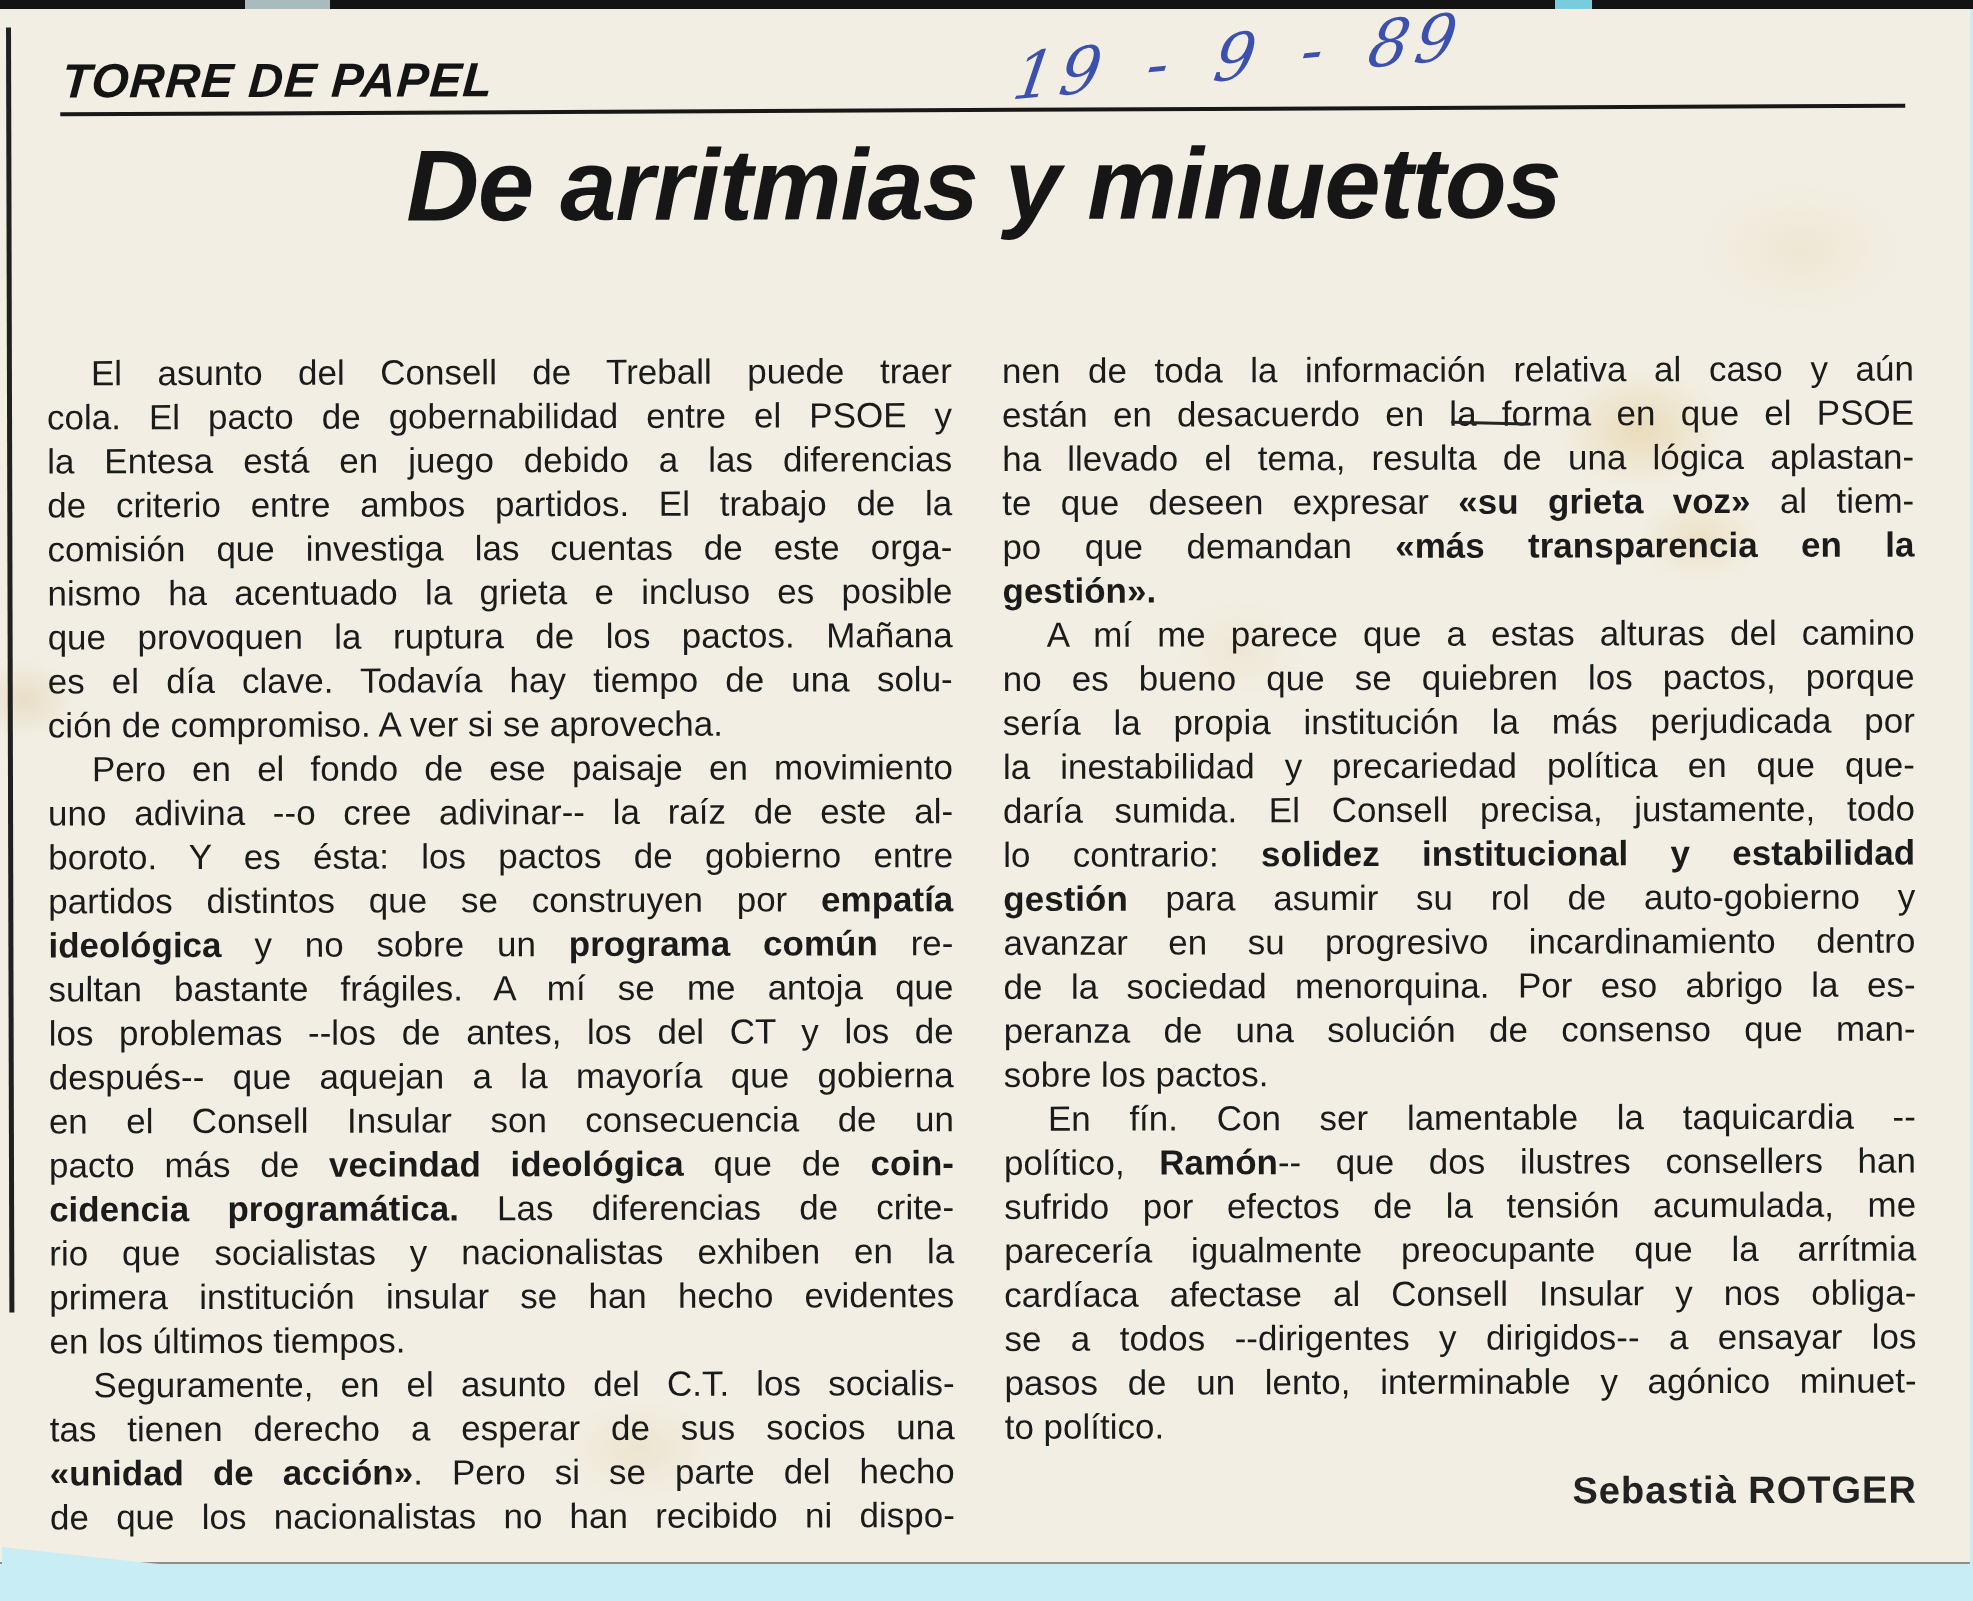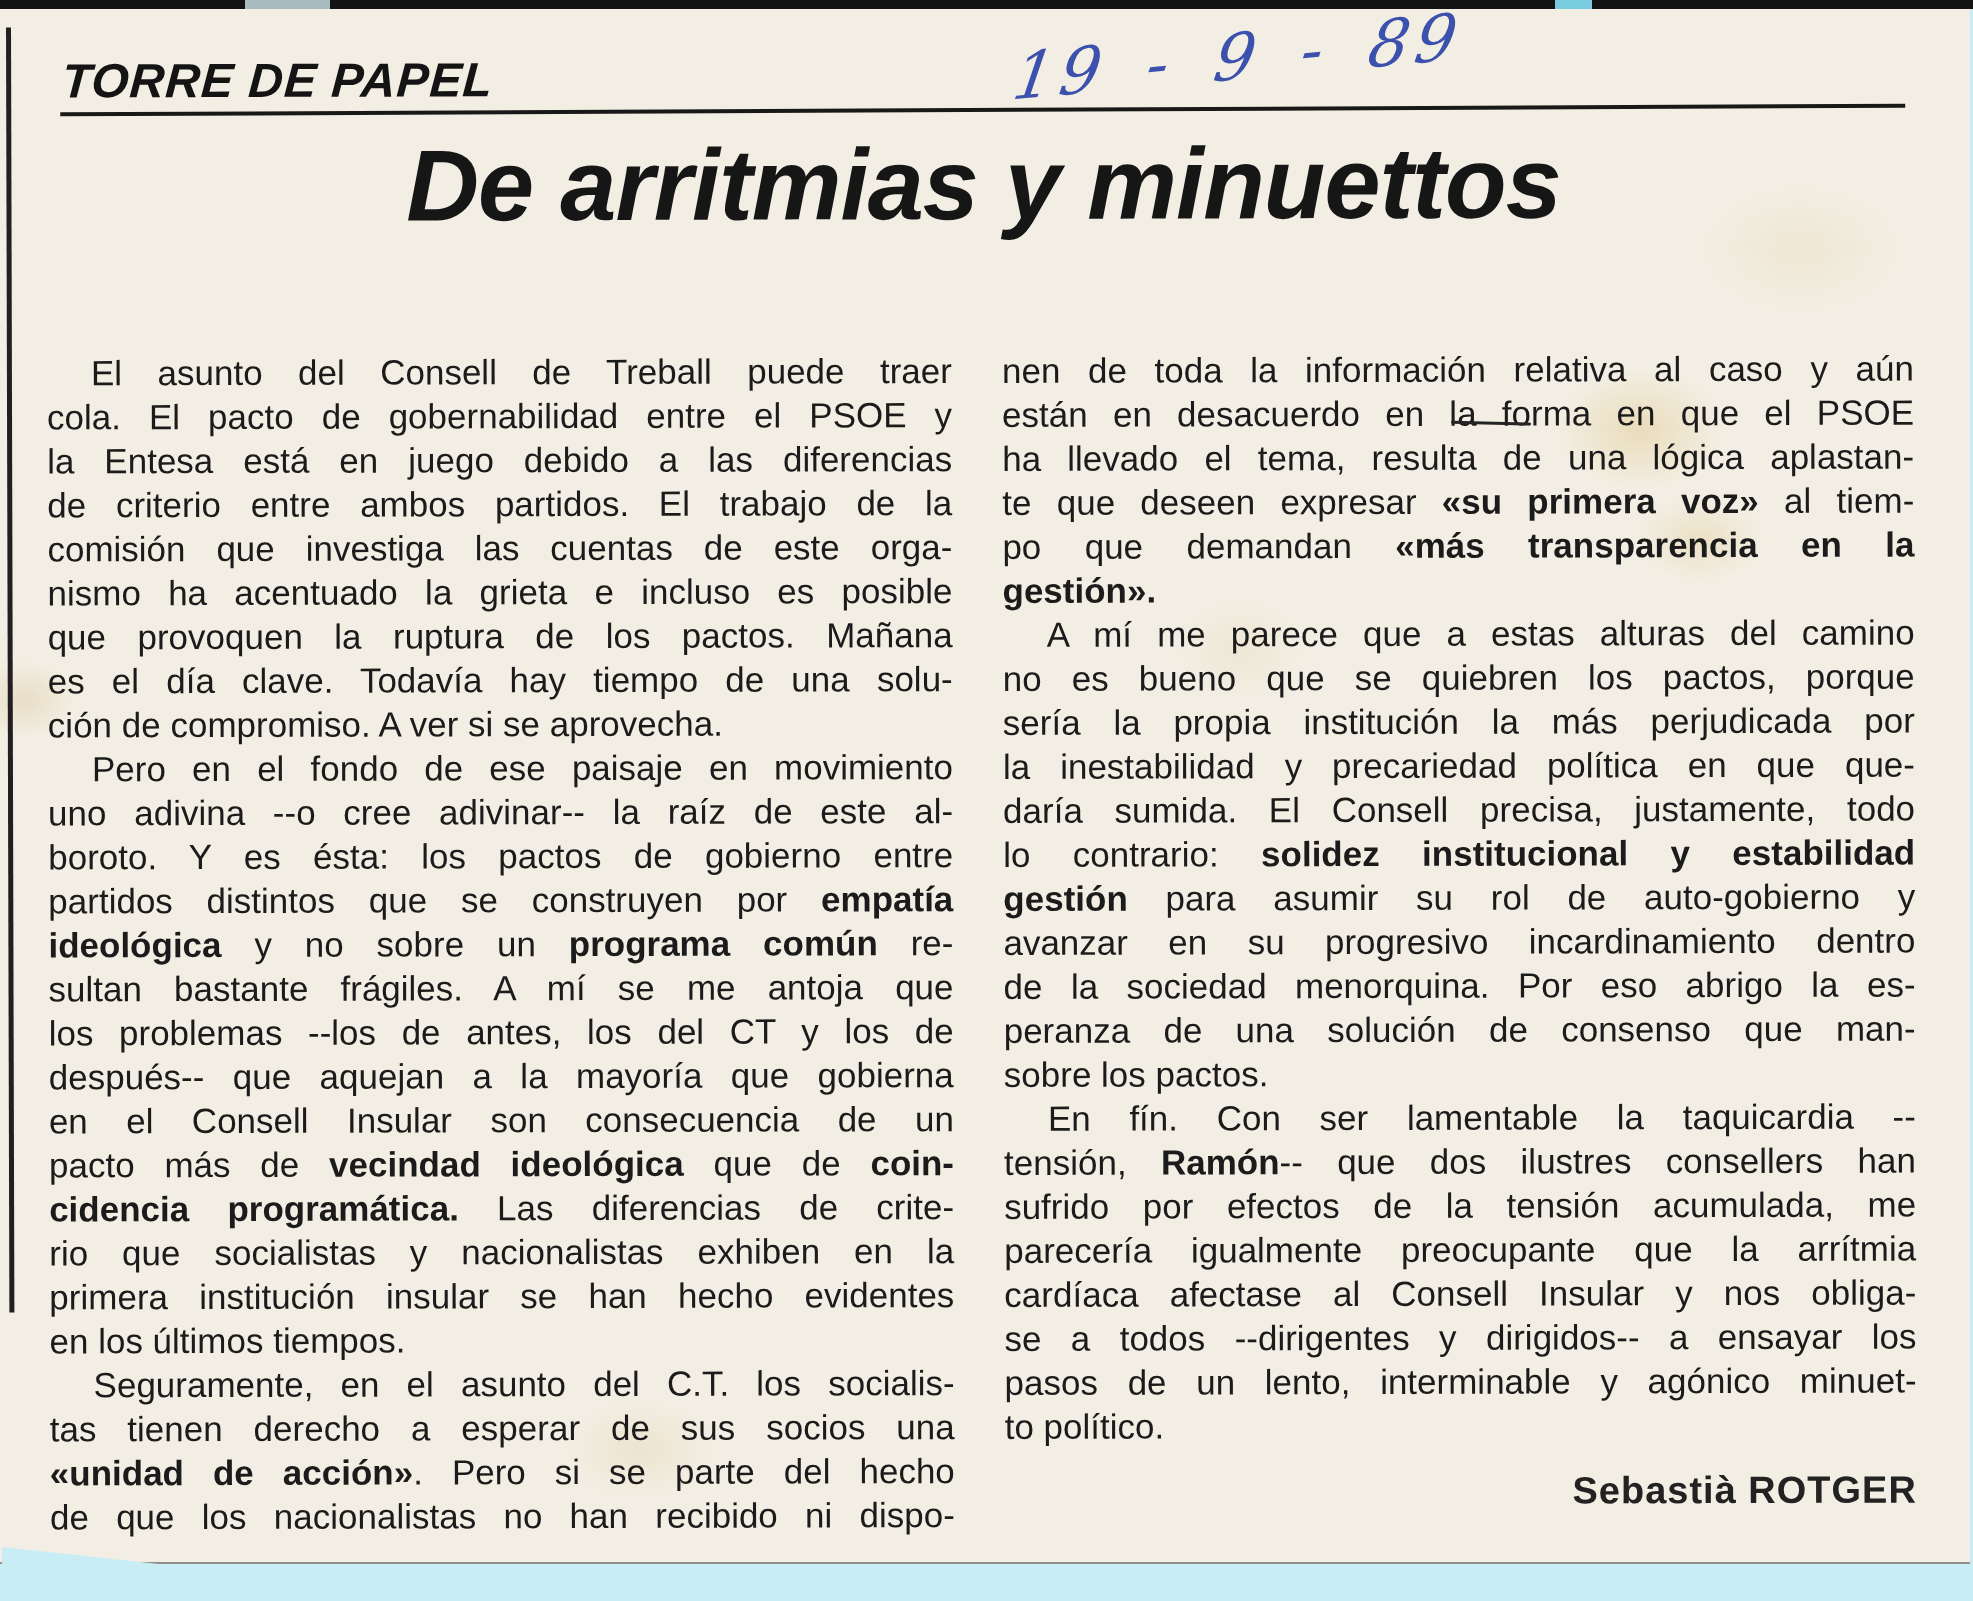--- a/index.html
+++ b/index.html
@@ -123,36 +123,36 @@
         <div class="line just ind"><span>Seguramente, en el asunto del C.T. los socialis-</span></div>
         <div class="line just"><span>tas tienen derecho a esperar de sus socios una</span></div>
         <div class="line just"><b>«unidad de acción»</b><span>. Pero si se parte del hecho</span></div>
         <div class="line just"><span>de que los nacionalistas no han recibido ni dispo-</span></div>
       </div>
 
     <div class="col col-right">
         <div class="line just"><span>nen de toda la información relativa al caso y aún</span></div>
         <div class="line just"><span>están en desacuerdo en la forma en que el PSOE</span></div>
         <div class="line just"><span>ha llevado el tema, resulta de una lógica aplastan-</span></div>
-        <div class="line just"><span>te que deseen expresar </span><b>«su primera voz»</b><span> al tiem-</span></div>
+        <div class="line just"><span>te que deseen expresar </span><b>«su grieta voz»</b><span> al tiem-</span></div>
         <div class="line just"><span>po que demandan </span><b>«más transparencia en la</b></div>
         <div class="line"><b>gestión».</b></div>
         <div class="line just ind"><span>A mí me parece que a estas alturas del camino</span></div>
         <div class="line just"><span>no es bueno que se quiebren los pactos, porque</span></div>
         <div class="line just"><span>sería la propia institución la más perjudicada por</span></div>
         <div class="line just"><span>la inestabilidad y precariedad política en que que-</span></div>
         <div class="line just"><span>daría sumida. El Consell precisa, justamente, todo</span></div>
         <div class="line just"><span>lo contrario: </span><b>solidez institucional y estabilidad</b></div>
         <div class="line just"><b>gestión</b><span> para asumir su rol de auto-gobierno y</span></div>
         <div class="line just"><span>avanzar en su progresivo incardinamiento dentro</span></div>
         <div class="line just"><span>de la sociedad menorquina. Por eso abrigo la es-</span></div>
         <div class="line just"><span>peranza de una solución de consenso que man-</span></div>
         <div class="line"><span>sobre los pactos.</span></div>
         <div class="line just ind"><span>En fín. Con ser lamentable la taquicardia --</span></div>
-        <div class="line just"><span>tensión, </span><b>Ramón</b><span>-- que dos ilustres consellers han</span></div>
+        <div class="line just"><span>político, </span><b>Ramón</b><span>-- que dos ilustres consellers han</span></div>
         <div class="line just"><span>sufrido por efectos de la tensión acumulada, me</span></div>
         <div class="line just"><span>parecería igualmente preocupante que la arrítmia</span></div>
         <div class="line just"><span>cardíaca afectase al Consell Insular y nos obliga-</span></div>
         <div class="line just"><span>se a todos --dirigentes y dirigidos-- a ensayar los</span></div>
         <div class="line just"><span>pasos de un lento, interminable y agónico minuet-</span></div>
         <div class="line"><span>to político.</span></div>
       </div>
 
     <div class="ink-mark"></div>
 

